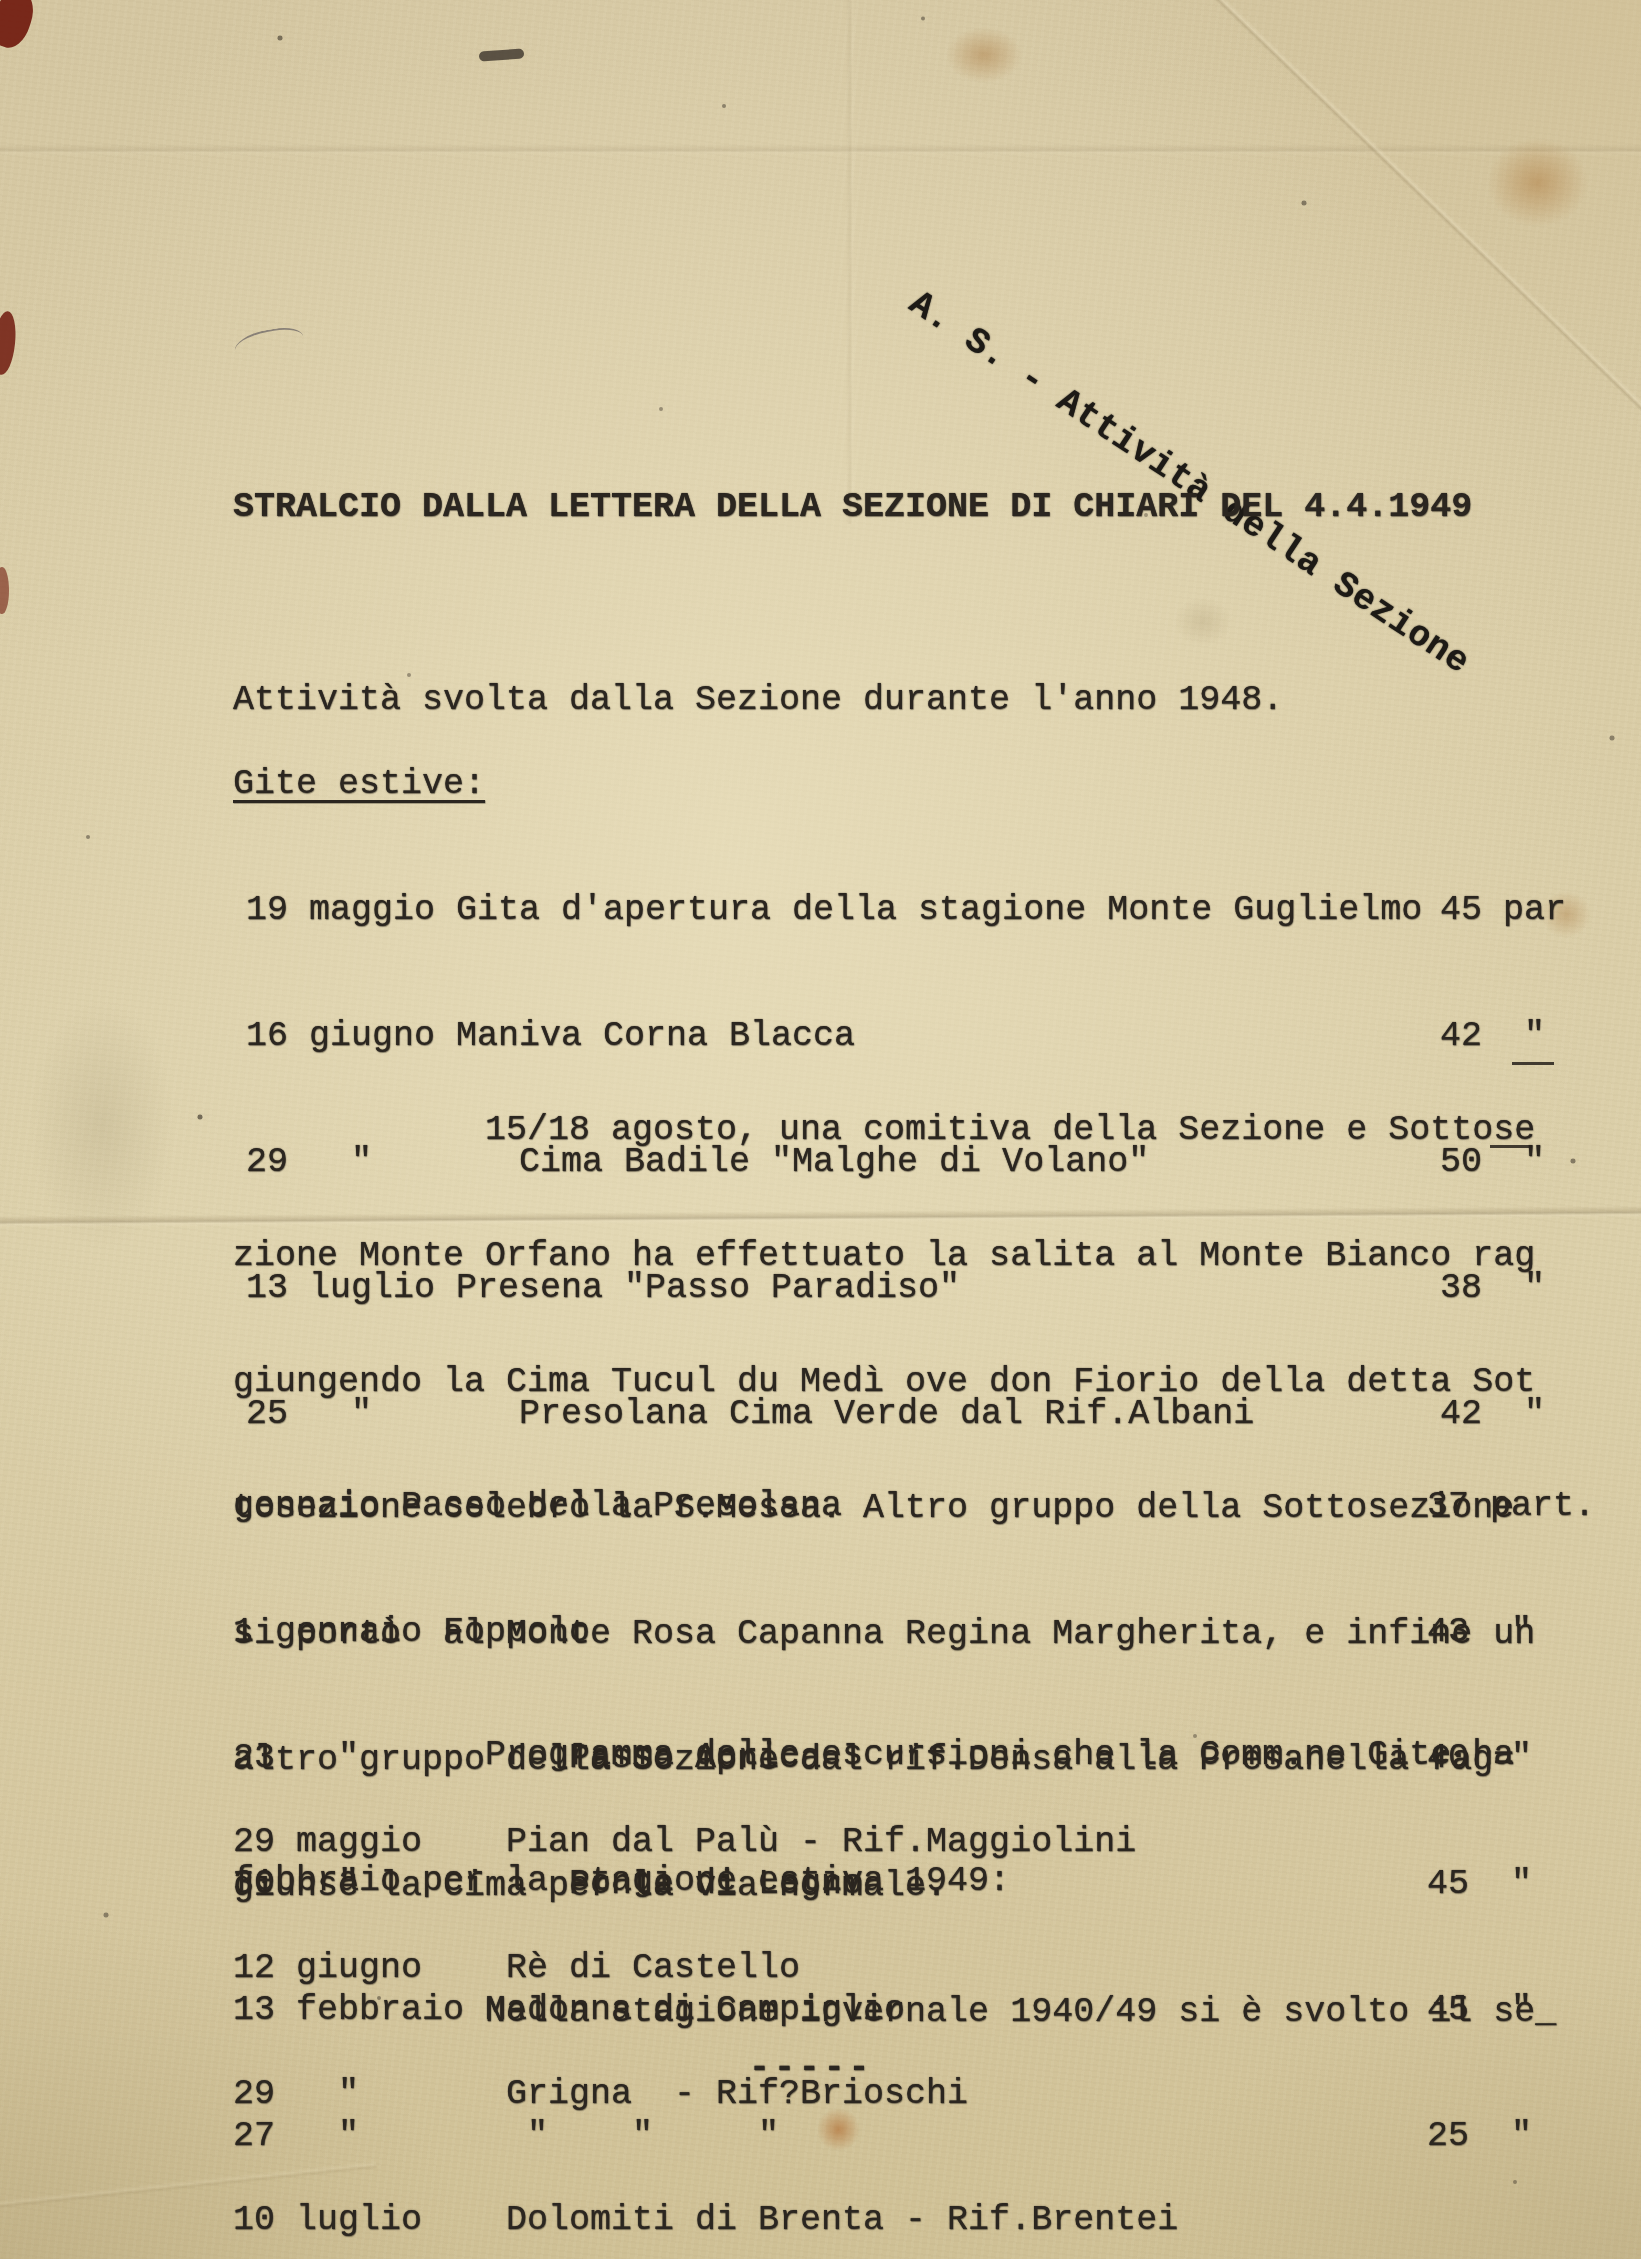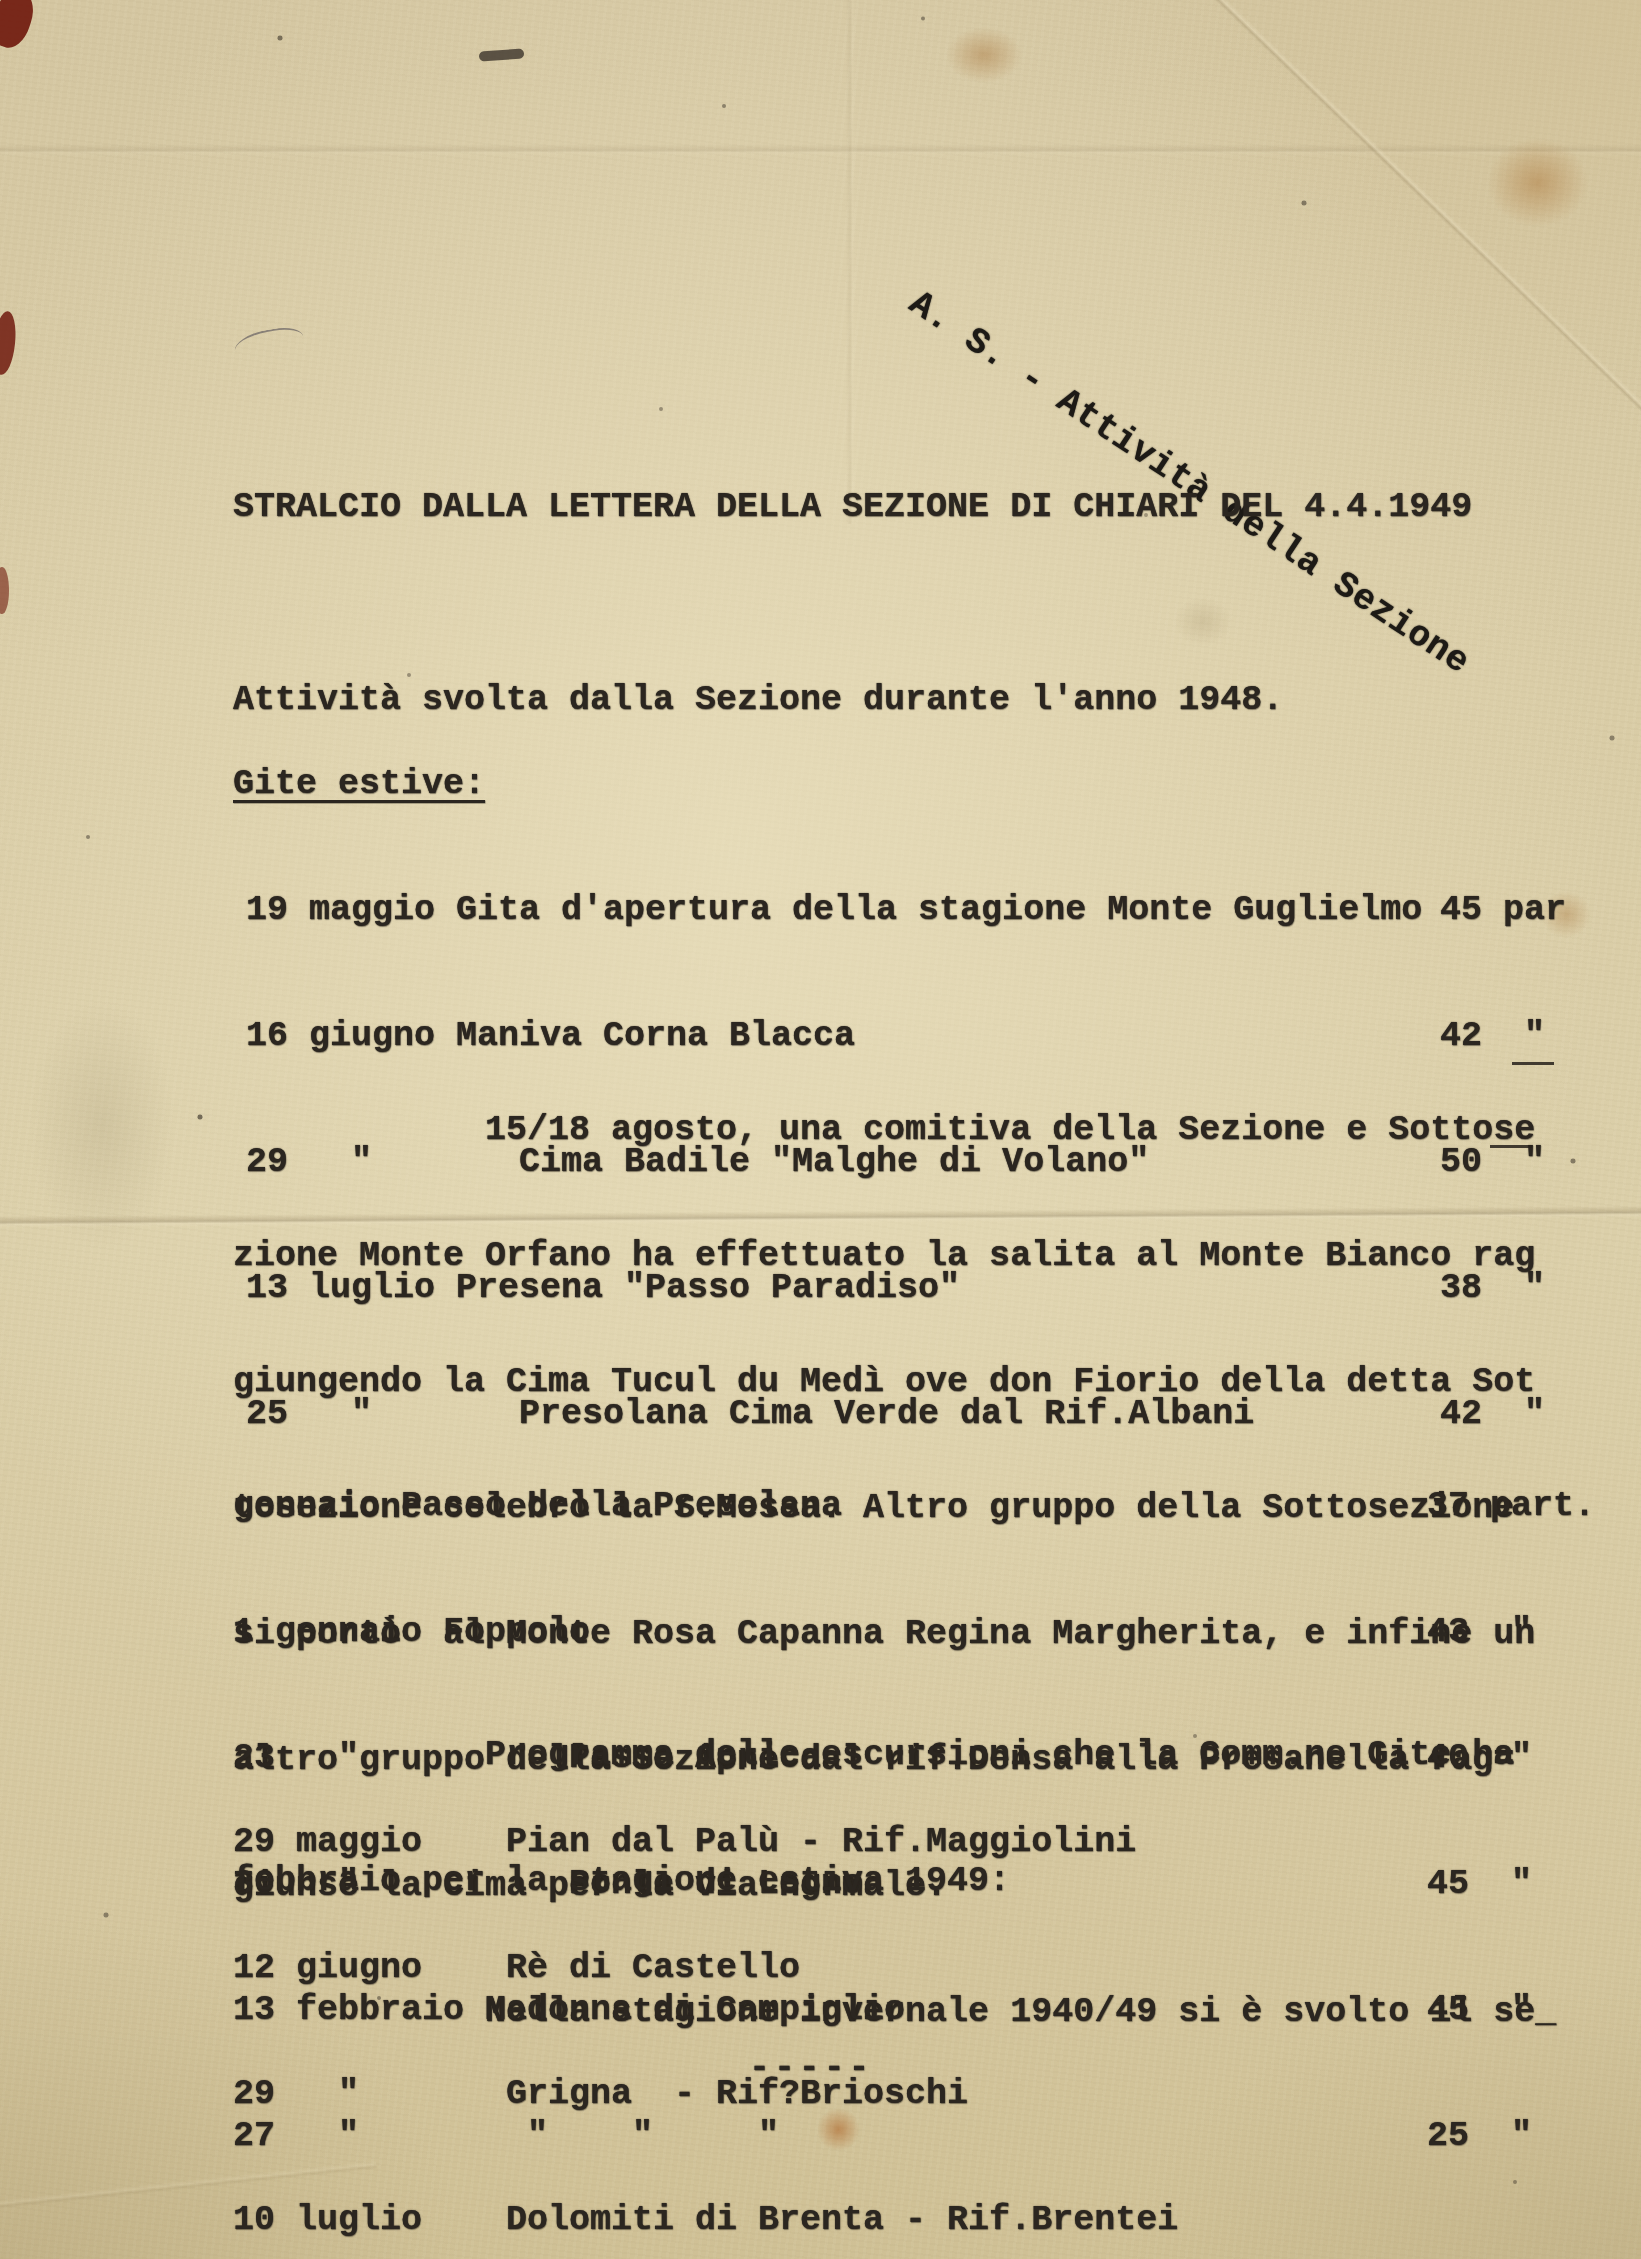--- a/index.html
+++ b/index.html
@@ -19,21 +19,20 @@
       repeating-linear-gradient(97deg, rgba(255,250,228,.05) 0 2.9px, rgba(255,250,228,0) 2.9px 7.8px),
       linear-gradient(180deg,#d4c6a1 0%,#d9cca6 30%,#dbcfa9 55%,#d5c79f 82%,#cfc095 100%);
   }
   .t{
     position:absolute;
     white-space:pre;
     font-size:35px;
     line-height:42px;
     letter-spacing:0;
     text-shadow:0 0 1.2px rgba(43,37,29,.9), 0.5px 0.7px 1px rgba(43,37,29,.45);
-    font-weight:bold;
   }
   .title{font-weight:bold;}
   .underlined{text-decoration:underline;text-decoration-thickness:2.9px;text-underline-offset:6.8px;}
   .block{position:absolute;left:233px;}
   .row{position:relative;height:42px;}
   .row .main{position:absolute;left:0;top:0;white-space:pre;}
   .row .count{position:absolute;left:1194px;top:0;white-space:pre;}
   .line{position:relative;height:42px;white-space:pre;}
   .stamp{
     position:absolute;left:924px;top:283px;

